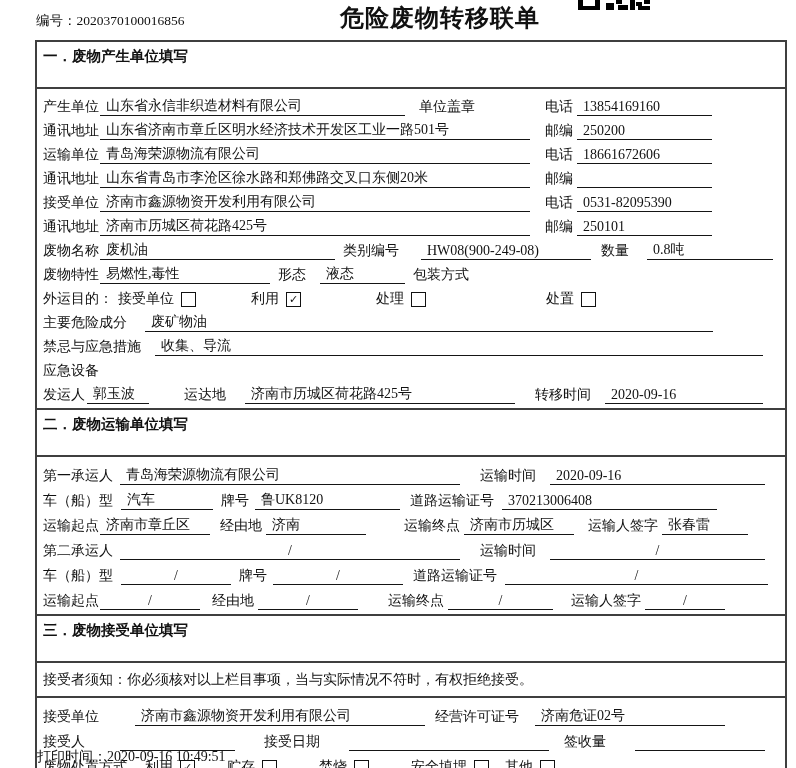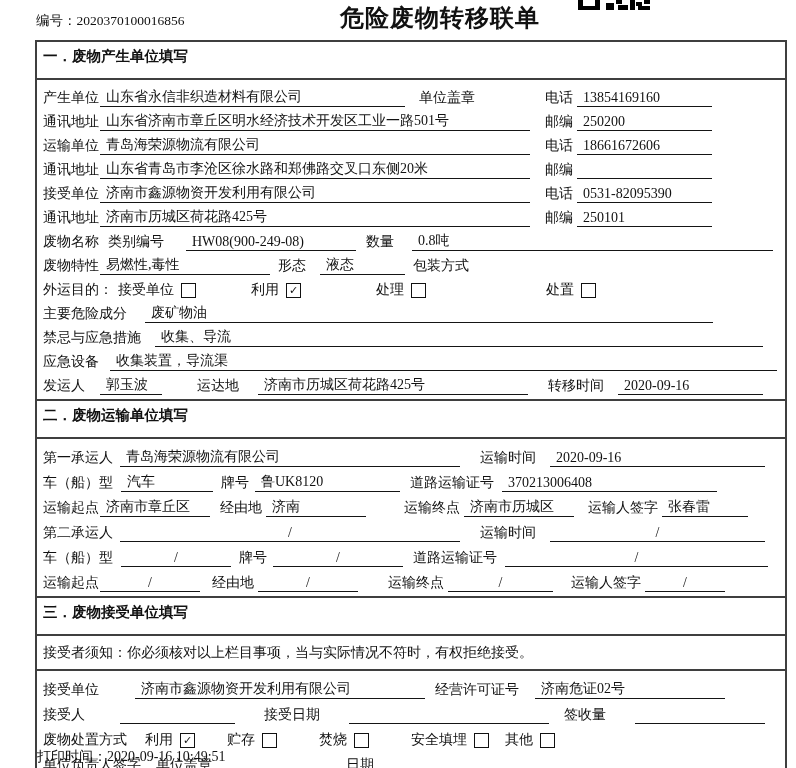--- a/index.html
+++ b/index.html
@@ -8,21 +8,21 @@
        color:#111111;font-size:14px;}
   .page{position:relative;width:796px;height:768px;background:#fff;}
   .serial{position:absolute;left:36px;top:12px;font-size:13.5px;white-space:nowrap;}
   .doc-title{position:absolute;left:84px;right:0;top:2px;text-align:center;
        font-family:"Liberation Sans","DejaVu Sans",sans-serif;
        font-weight:bold;font-size:24px;letter-spacing:1px;}
   .qr{position:absolute;left:578px;top:0;}
   .form{position:absolute;left:35px;top:40px;width:752px;box-sizing:border-box;
         border:2px solid #3f3f3f;background:#fff;}
   .sec-h{font-family:"Liberation Sans","DejaVu Sans",sans-serif;font-weight:bold;
-         font-size:14.5px;padding:5px 6px 12px 6px;border-bottom:2px solid #3f3f3f;}
+         font-size:14.5px;padding:5px 6px 21px 6px;border-bottom:2px solid #3f3f3f;}
   .sec-h.bt{border-top:2px solid #3f3f3f;}
   .notice{padding:8px 6px 7px 6px;border-bottom:2px solid #3f3f3f;}
   .sec-body{padding:3px 2px 4px 6px;}
   .row{display:flex;align-items:flex-end;height:24px;}
   .row.h25{height:25px;}
   .lbl{white-space:nowrap;flex:none;}
   .u{border-bottom:1px solid #151515;box-sizing:border-box;padding:0 4px 0 6px;
      white-space:nowrap;overflow:visible;flex:none;}
   .u.c{text-align:center;padding:0 2px;}
   .grow{flex:1 1 auto;}
@@ -99,20 +99,21 @@
 
       <div class="row">
         <span class="lbl" style="width:57px">通讯地址</span>
         <span class="u" style="width:430px">济南市历城区荷花路425号</span>
         <span class="lbl" style="margin-left:15px;width:32px">邮编</span>
         <span class="u" style="width:135px">250101</span>
       </div>
 
       <div class="row">
         <span class="lbl" style="width:57px">废物名称</span>
+        <span class="u" style="width:235px">废机油</span>
         <span class="lbl" style="margin-left:8px;width:78px">类别编号</span>
         <span class="u" style="width:170px">HW08(900-249-08)</span>
         <span class="lbl" style="margin-left:10px;width:46px">数量</span>
         <span class="u grow" style="margin-right:10px">0.8吨</span>
       </div>
 
       <div class="row">
         <span class="lbl" style="width:57px">废物特性</span>
         <span class="u" style="width:170px">易燃性,毒性</span>
         <span class="lbl" style="margin-left:8px;width:42px">形态</span>
@@ -145,26 +146,25 @@
         <span class="u grow" style="margin-left:15px;margin-right:70px">废矿物油</span>
       </div>
 
       <div class="row">
         <span class="lbl" style="width:102px">禁忌与应急措施</span>
         <span class="u grow" style="margin-left:10px;margin-right:20px">收集、导流</span>
       </div>
 
       <div class="row">
         <span class="lbl" style="width:57px">应急设备</span>
-        <span class="u grow" style="margin-left:10px;margin-right:6px">收集装置，导流渠</span>
       </div>
 
       <div class="row">
         <span class="lbl" style="width:42px">发运人</span>
-        <span class="u" style="margin-left:15px;width:62px">郭玉波</span>
+        <span class="u" style="margin-left:2px;width:62px">郭玉波</span>
         <span class="lbl" style="margin-left:35px;width:46px">运达地</span>
         <span class="u" style="margin-left:15px;width:270px">济南市历城区荷花路425号</span>
         <span class="lbl" style="margin-left:20px;width:60px">转移时间</span>
         <span class="u grow" style="margin-left:10px;margin-right:20px">2020-09-16</span>
       </div>
 
     </div>
 
     <div class="sec-h bt">二．废物运输单位填写</div>
     <div class="sec-body">

